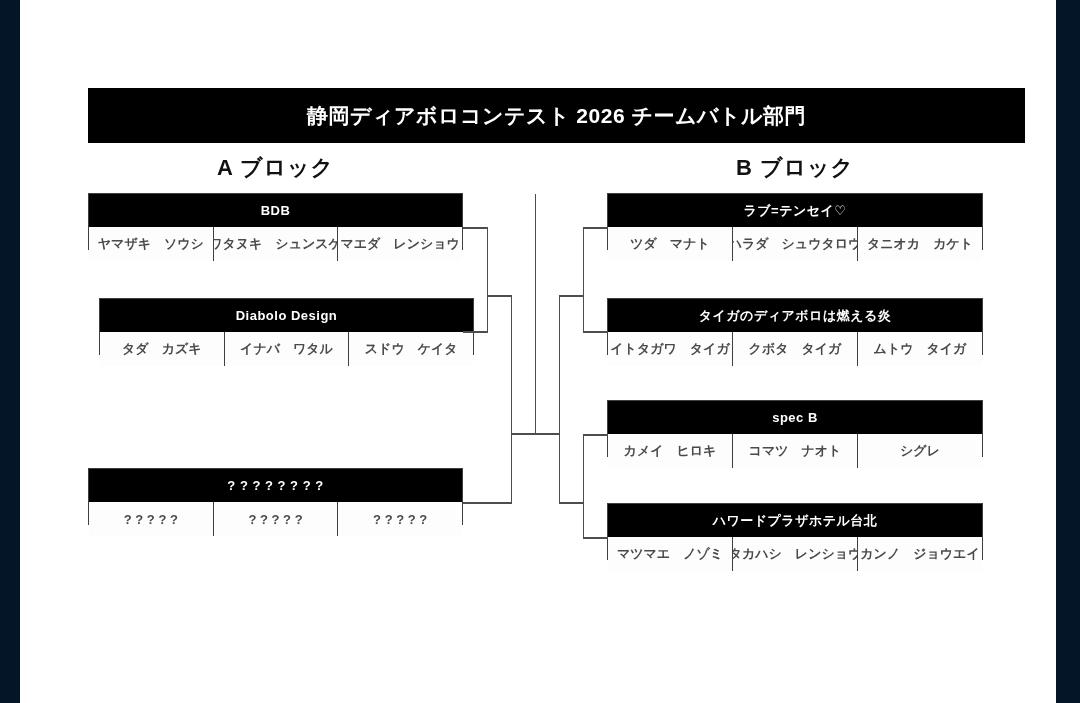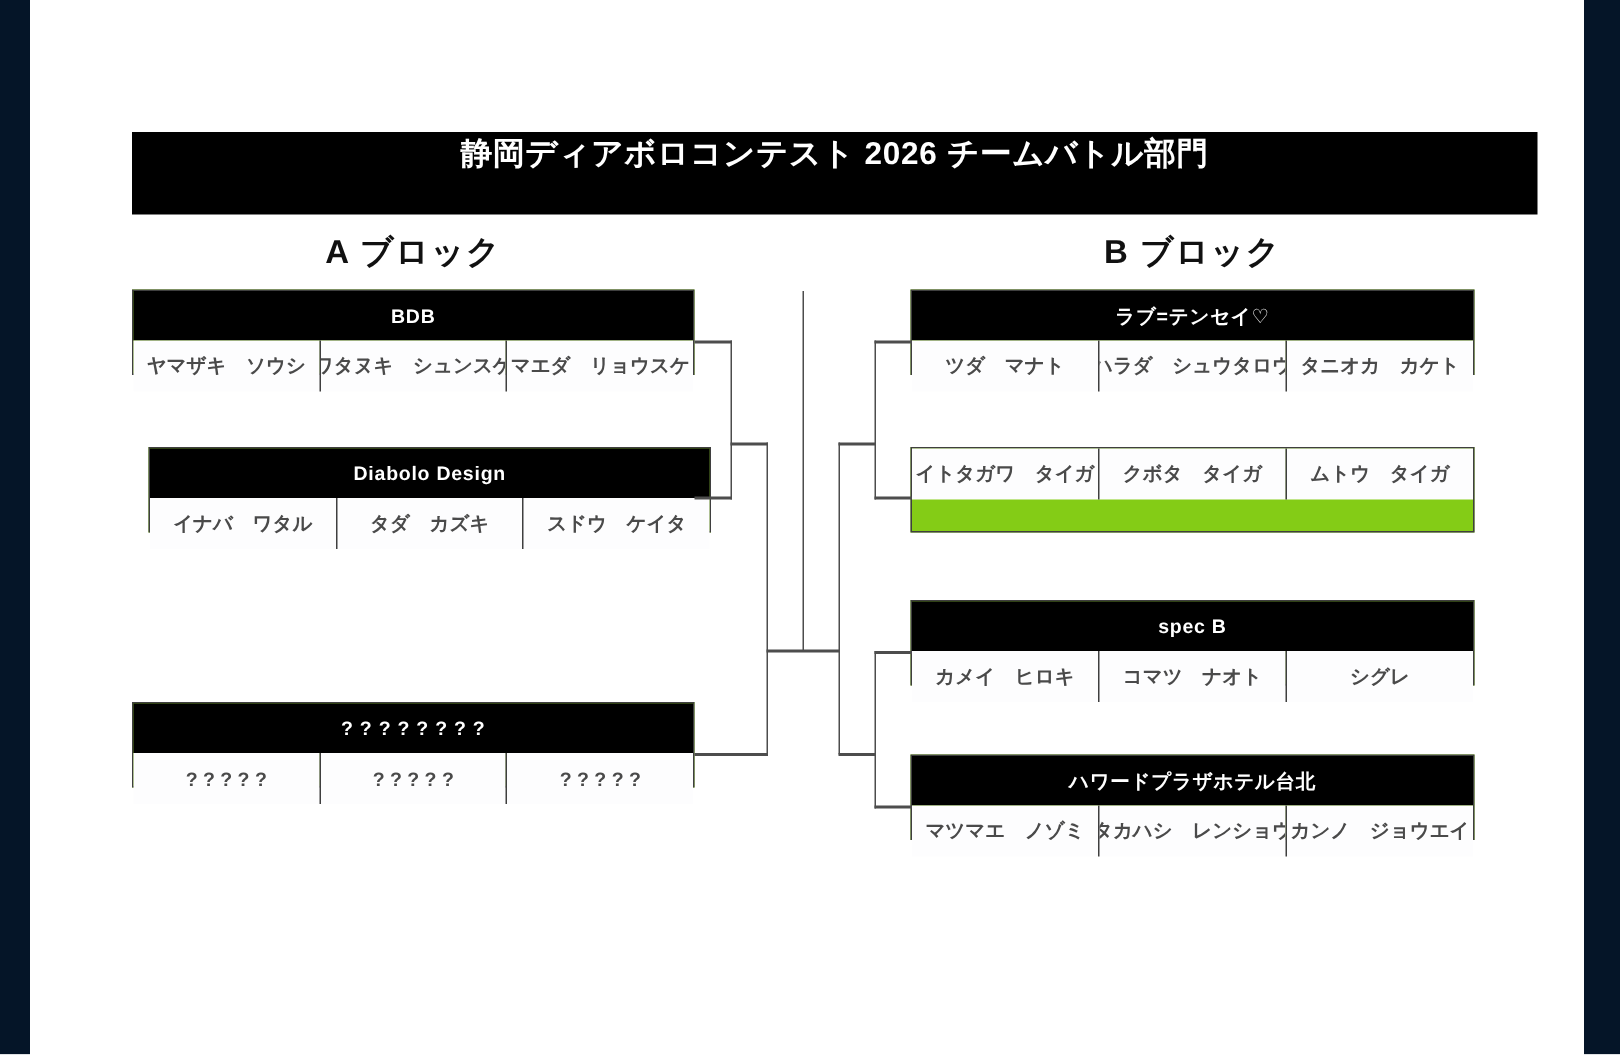--- a/index.html
+++ b/index.html
@@ -5,32 +5,32 @@
   html,body{margin:0;padding:0;background:#ffffff;}
   .stage{
     position:relative;width:1080px;height:703px;background:#ffffff;
     overflow:hidden;font-family:"Liberation Sans","DejaVu Sans",sans-serif;
   }
   .edge-strip{position:absolute;top:0;height:703px;background:#051528;}
   .edge-left{left:0;width:20px;}
   .edge-right{left:1056px;width:24px;}
   .title-banner{
     position:absolute;left:88px;top:88px;width:937px;height:55px;background:#000000;
-    color:#ffffff;display:flex;align-items:flex-start;justify-content:center;
+    color:#ffffff;display:flex;align-items:center;justify-content:center;
     font-size:21px;font-weight:bold;letter-spacing:.5px;
   }
   .block-label{
     position:absolute;top:155px;height:26px;display:flex;align-items:center;justify-content:center;
     font-size:22px;font-weight:bold;color:#111111;letter-spacing:1px;
   }
   .block-label-a{left:88px;width:375px;}
   .block-label-b{left:607px;width:376px;}
   .team{
     position:absolute;width:375px;height:57px;box-sizing:border-box;
-    border:1px solid #3f3f3f;background:#84cc16;
+    border:1px solid #3f3f3f;background:#be185d;
   }
   .team-b{width:376px;}
   .team-header{
     height:33px;background:#000000;color:#ffffff;display:flex;align-items:center;justify-content:center;
     font-size:13px;font-weight:bold;letter-spacing:.5px;white-space:nowrap;
   }
   .team-row{display:flex;height:34px;}
   .member-cell{
     flex:1;display:flex;align-items:center;justify-content:center;
     font-size:13px;color:#4a4a4a;background:#fdfdfe;
@@ -52,29 +52,29 @@
   </div>
 
   <div class="block-label block-label-a">A ブロック</div>
   <div class="block-label block-label-b">B ブロック</div>
 
   <div class="team" style="left:88px;top:193px;">
     <div class="team-header">BDB</div>
     <div class="team-row">
       <div class="member-cell">ヤマザキ　ソウシ</div>
       <div class="member-cell">ワタヌキ　シュンスケ</div>
-      <div class="member-cell">マエダ　リョウスケ</div>
+      <div class="member-cell">マエダ　レンショウ</div>
     </div>
   </div>
 
   <div class="team" style="left:88px;top:298px;margin-left:11px;">
     <div class="team-header">Diabolo Design</div>
     <div class="team-row">
+      <div class="member-cell">タダ　カズキ</div>
       <div class="member-cell">イナバ　ワタル</div>
-      <div class="member-cell">タダ　カズキ</div>
       <div class="member-cell">スドウ　ケイタ</div>
     </div>
   </div>
 
   <div class="team" style="left:88px;top:468px;">
     <div class="team-header">? ? ? ? ? ? ? ?</div>
     <div class="team-row">
       <div class="member-cell">? ? ? ? ?</div>
       <div class="member-cell">? ? ? ? ?</div>
       <div class="member-cell">? ? ? ? ?</div>
@@ -84,20 +84,21 @@
   <div class="team team-b" style="left:607px;top:193px;">
     <div class="team-header">ラブ=テンセイ♡</div>
     <div class="team-row">
       <div class="member-cell">ツダ　マナト</div>
       <div class="member-cell">ハラダ　シュウタロウ</div>
       <div class="member-cell">タニオカ　カケト</div>
     </div>
   </div>
 
   <div class="team team-b" style="left:607px;top:298px;">
+    <div class="team-header">タイガのディアボロは燃える炎</div>
     <div class="team-row">
       <div class="member-cell">イトタガワ　タイガ</div>
       <div class="member-cell">クボタ　タイガ</div>
       <div class="member-cell">ムトウ　タイガ</div>
     </div>
   </div>
 
   <div class="team team-b" style="left:607px;top:503px;">
     <div class="team-header">ハワードプラザホテル台北</div>
     <div class="team-row">

